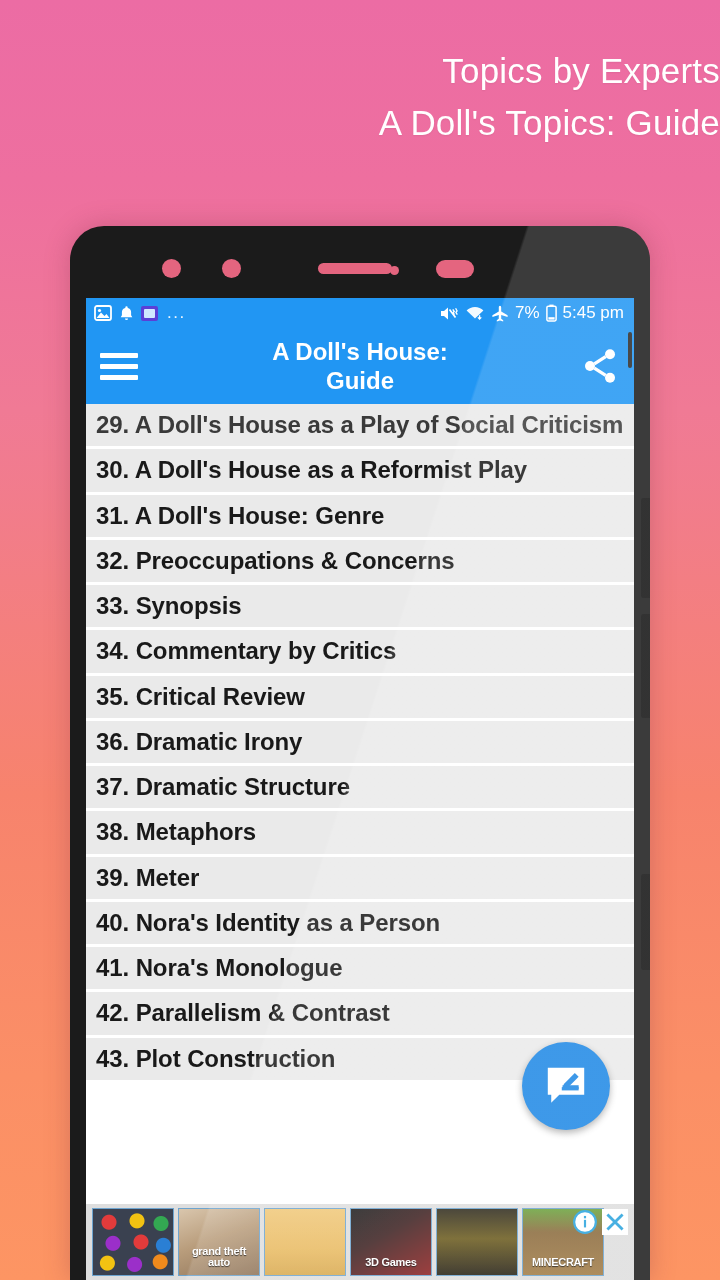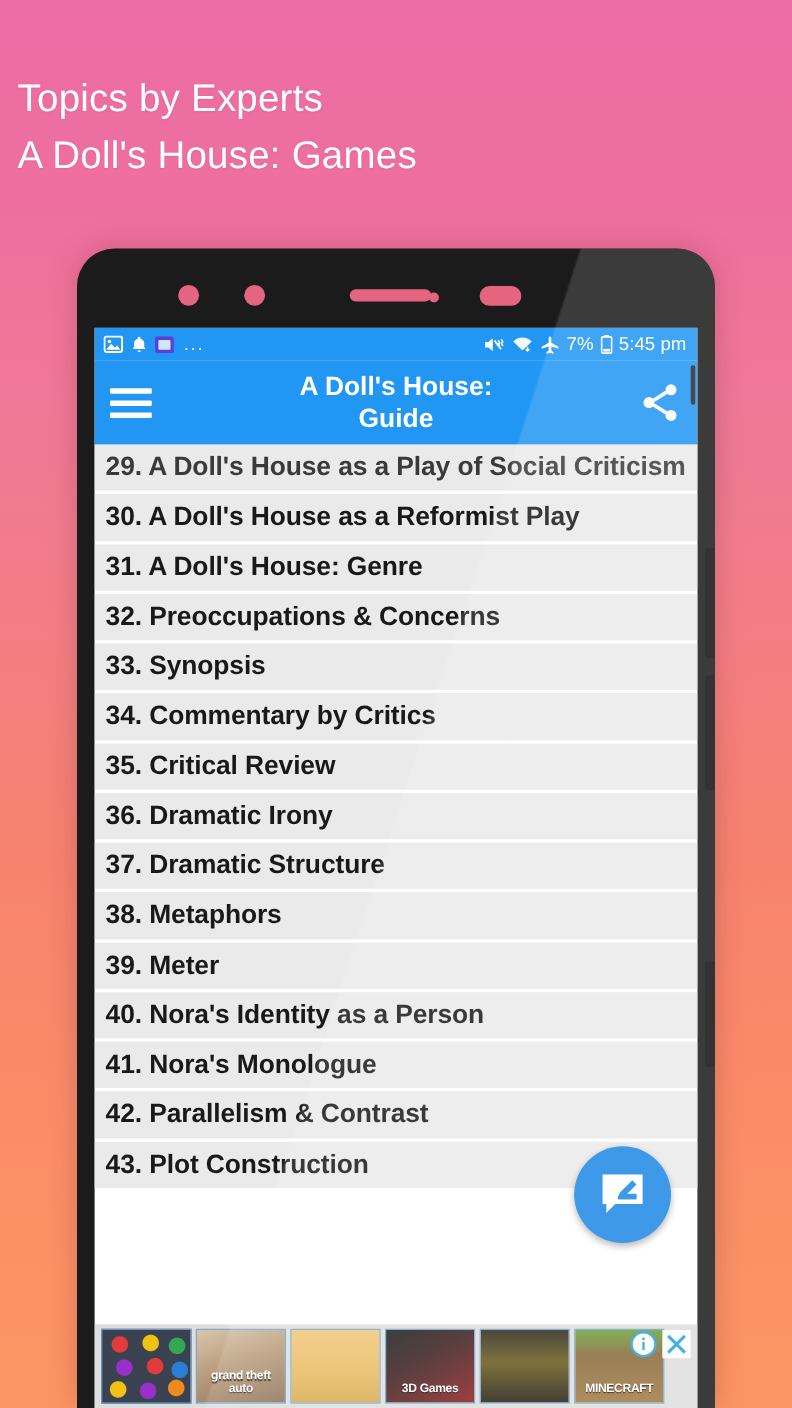--- a/index.html
+++ b/index.html
@@ -9,22 +9,22 @@
   }
   body {
     background: linear-gradient(180deg,
       #ec6ca4 0%, #ee6f9f 14%, #f07a95 32%,
       #f7836d 62%, #fb8f66 84%, #fd9563 100%);
     position:relative;
   }
 
   
   .promo {
-    position:absolute; top:64px; left:0; right:0;
-    text-align:left; color:#ffffff;
+    position:absolute; top:45px; left:0; right:0;
+    text-align:right; color:#ffffff;
     font-size:35px; line-height:1.48; font-weight:400;
     letter-spacing:0.2px;
     text-shadow:0 1px 2px rgba(0,0,0,0.06);
     margin-left:16px;
   }
   .promo div { white-space:nowrap; }
 
   
   .phone {
     position:absolute; left:70px; top:226px;
@@ -168,21 +168,21 @@
   .ad-ctrl {
     position:absolute; right:6px; top:5px; display:flex; gap:4px; align-items:center;
   }
   .ad-ctrl svg { width:26px; height:26px; }
 </style>
 </head>
 <body>
 
 <div class="promo">
   <div>Topics by Experts</div>
-  <div>A Doll's House: Games</div>
+  <div>A Doll's Topics: Guide</div>
 </div>
 
 <div class="phone">
 
   <div class="bezel-top">
     <div class="sensor s1"></div>
     <div class="sensor s2"></div>
     <div class="speaker"></div>
     <div class="dot-small"></div>
     <div class="cam"></div>

